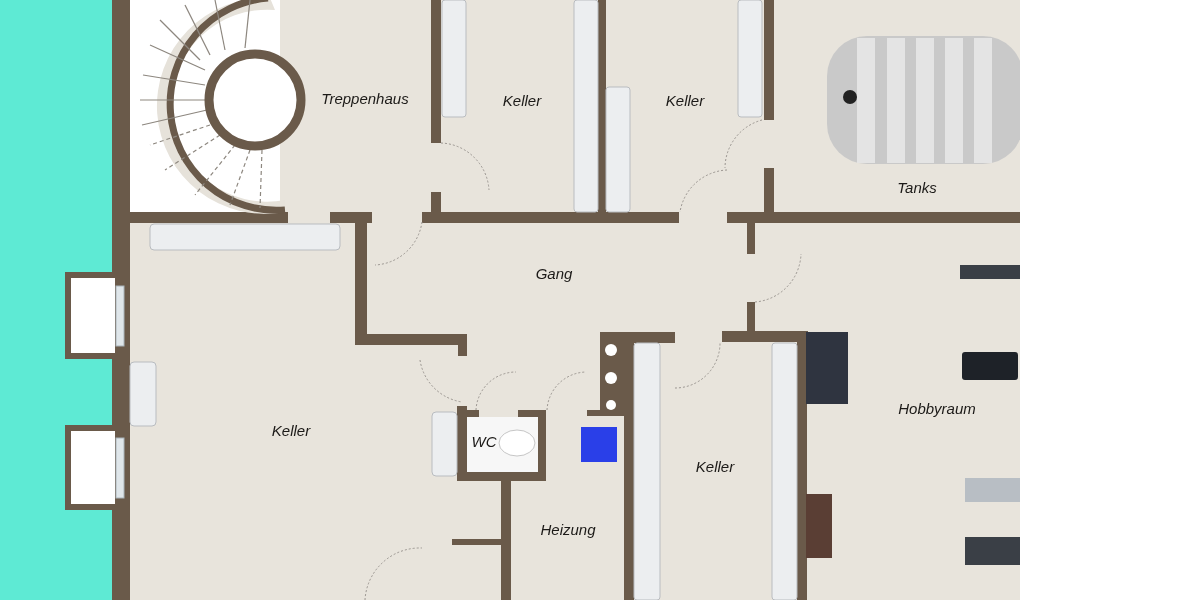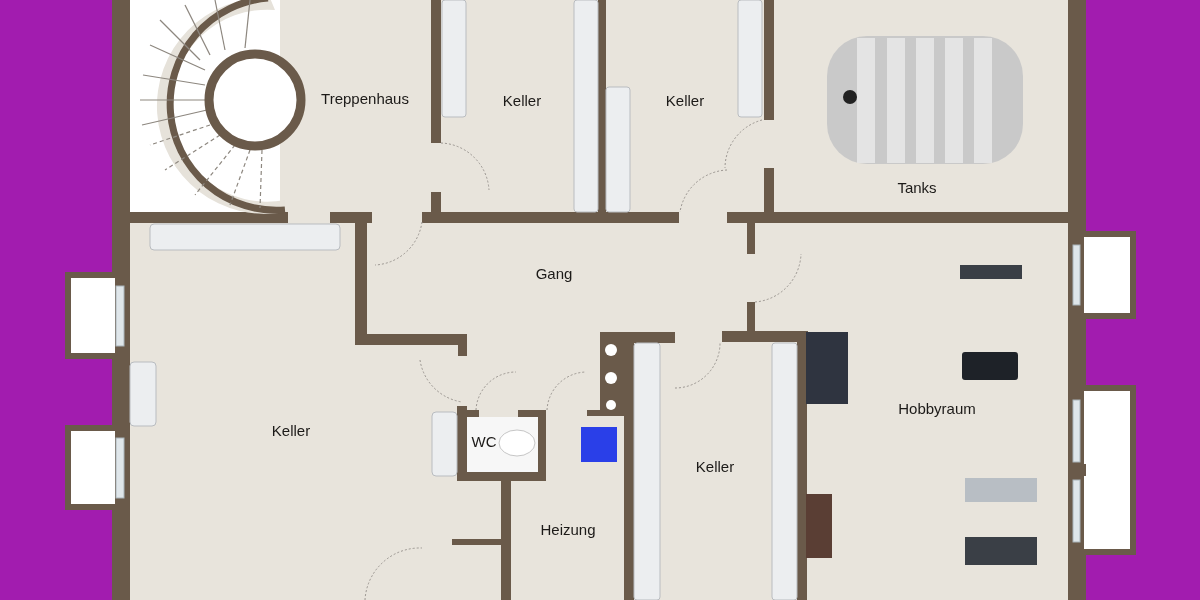--- a/index.html
+++ b/index.html
@@ -1,16 +1,16 @@
 <!DOCTYPE html>
 <html><head>
 <meta charset="utf-8">
 <style>
   html,body{margin:0;padding:0;background:#ffffff;}
-  #stage{position:relative;width:1200px;height:600px;overflow:hidden;background:#a21caf;}
+  #stage{position:relative;width:1020px;height:600px;overflow:hidden;background:#5eead4;font-style:italic;}
   svg{position:absolute;left:0;top:0;}
   .lbl{font-family:"Liberation Sans","DejaVu Sans",sans-serif;font-size:15px;fill:#1c1a18;text-anchor:middle;dominant-baseline:middle;}
   .wall{fill:#6a5a4a;}
   .floor{fill:#e8e4dc;}
   .shelf{fill:#eceef0;stroke:#b9bcc0;stroke-width:1;}
   .door{fill:none;stroke:#9a9590;stroke-width:1;stroke-dasharray:2 2;}
   .doorleaf{fill:#dfe6ea;stroke:#a9b4ba;stroke-width:1;}
   .win{fill:#ffffff;}
 </style>
 </head>

